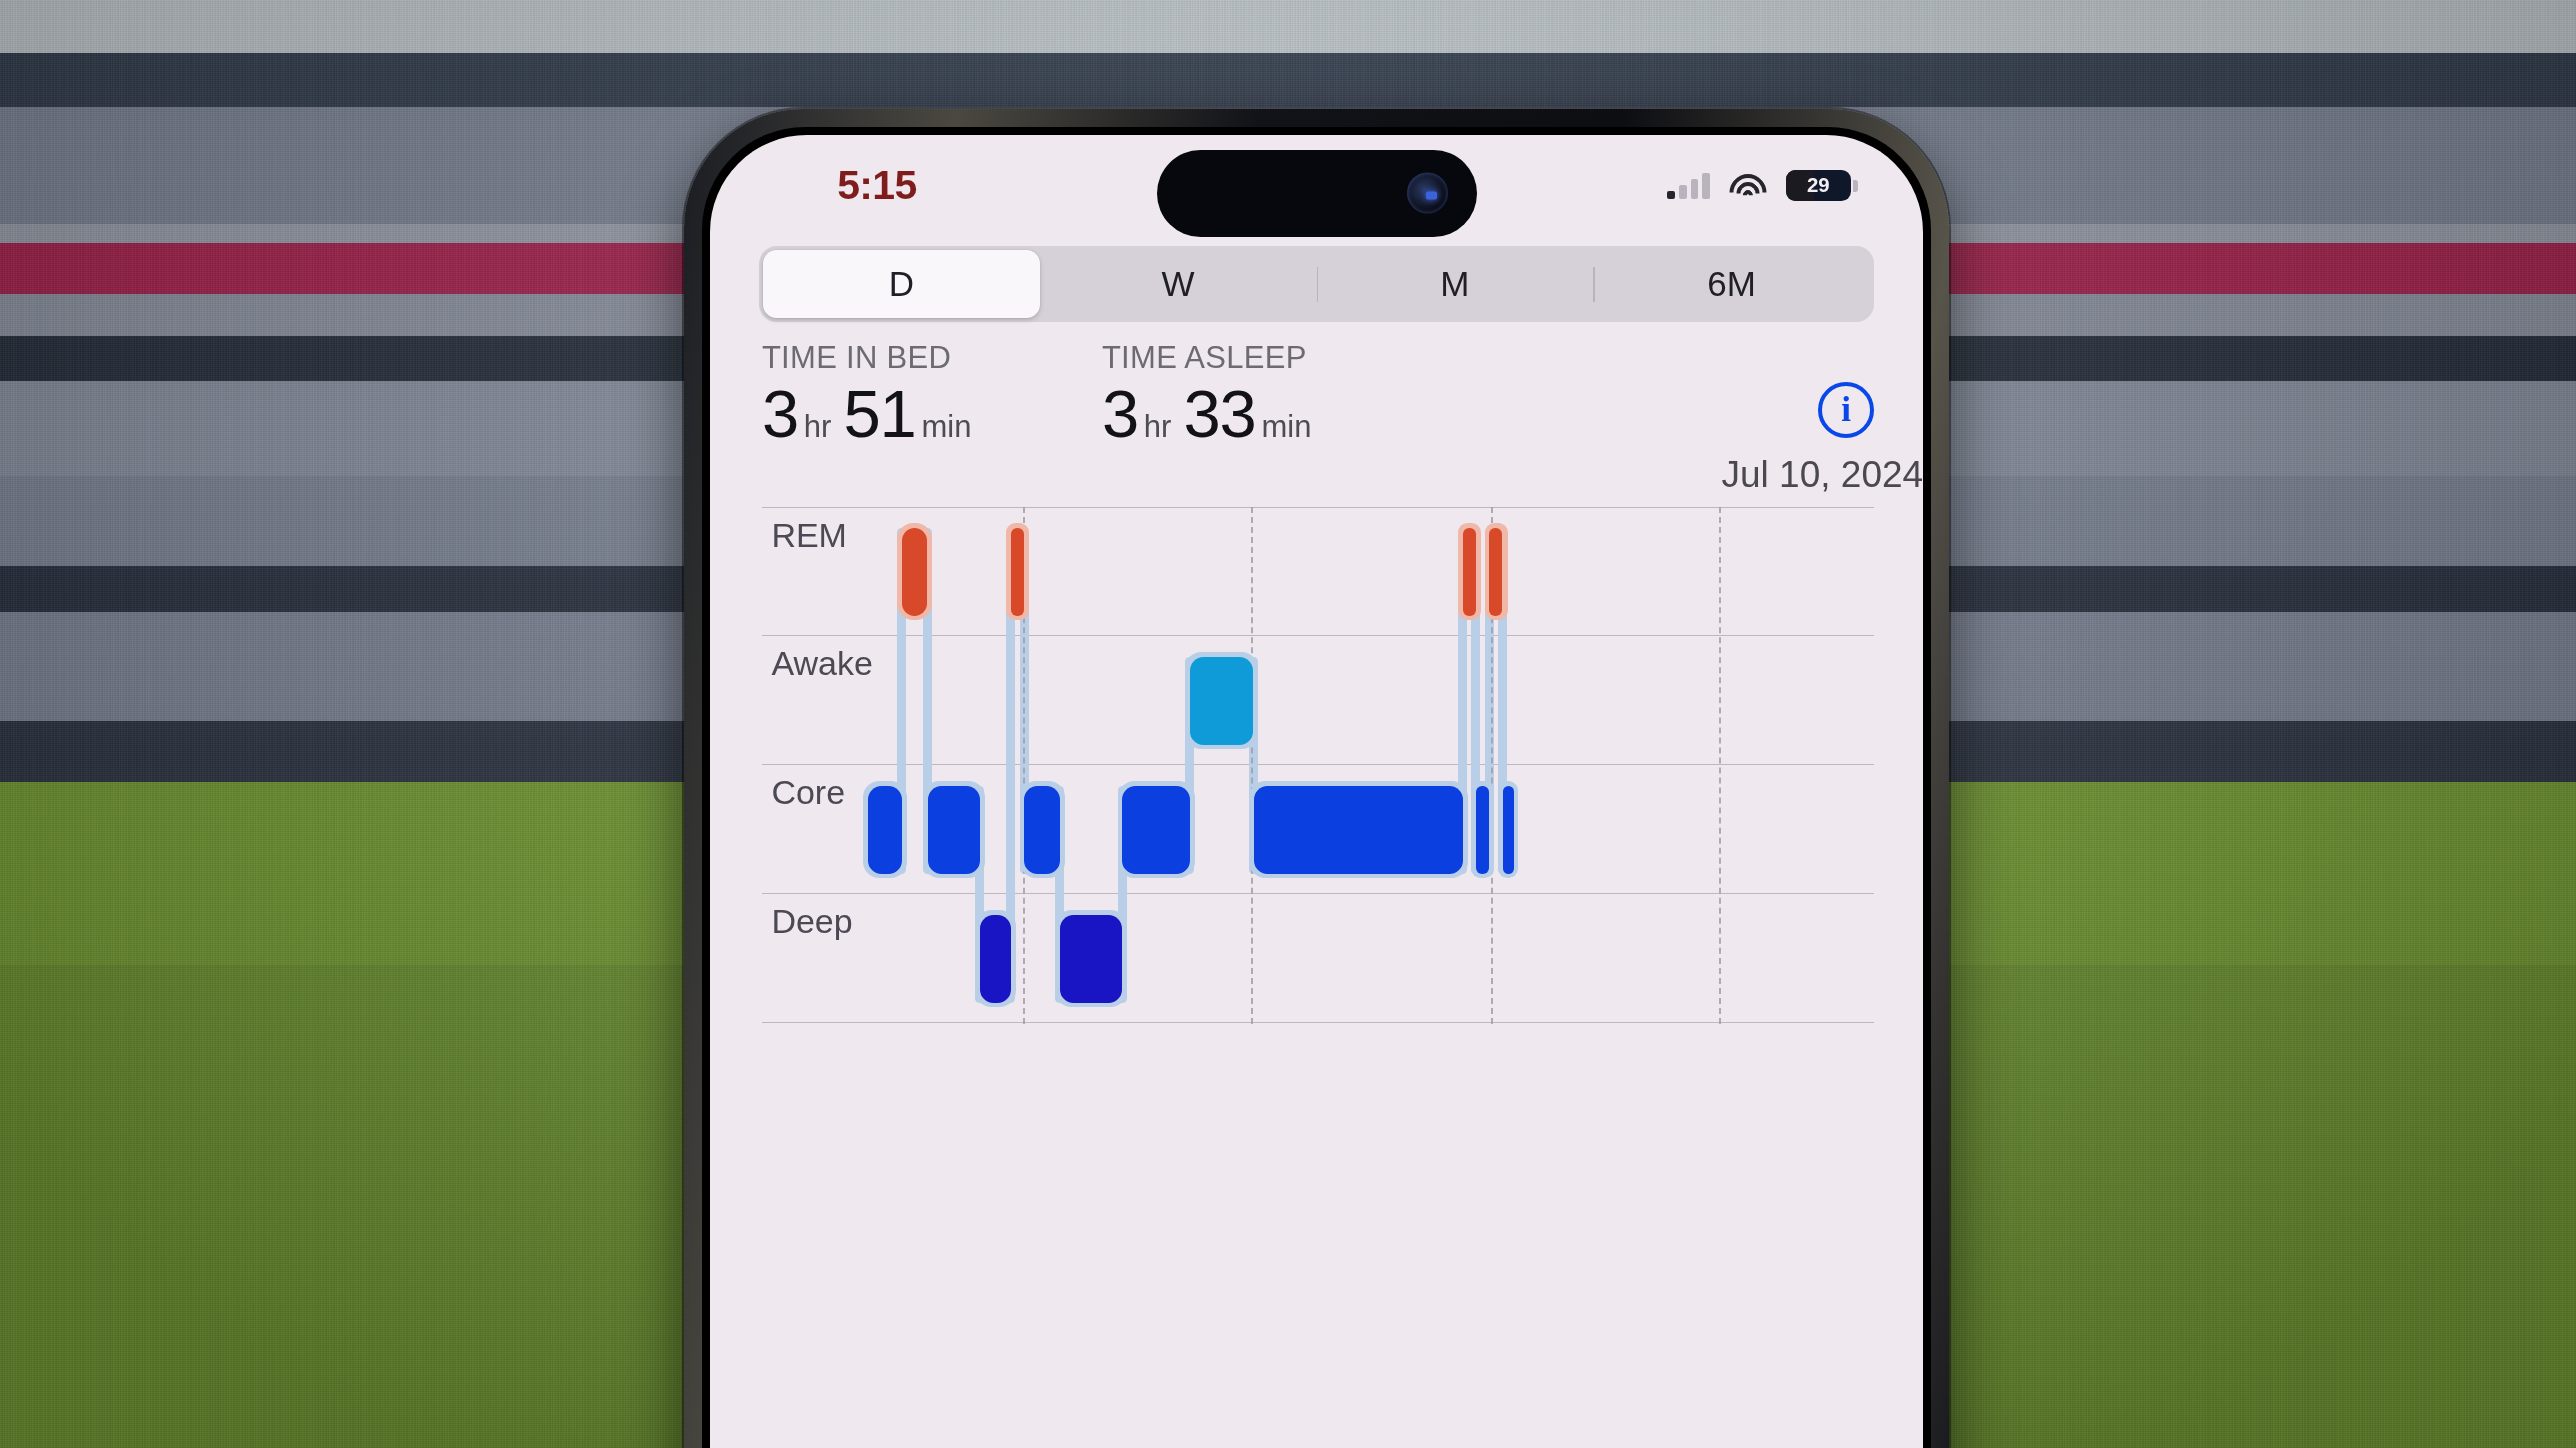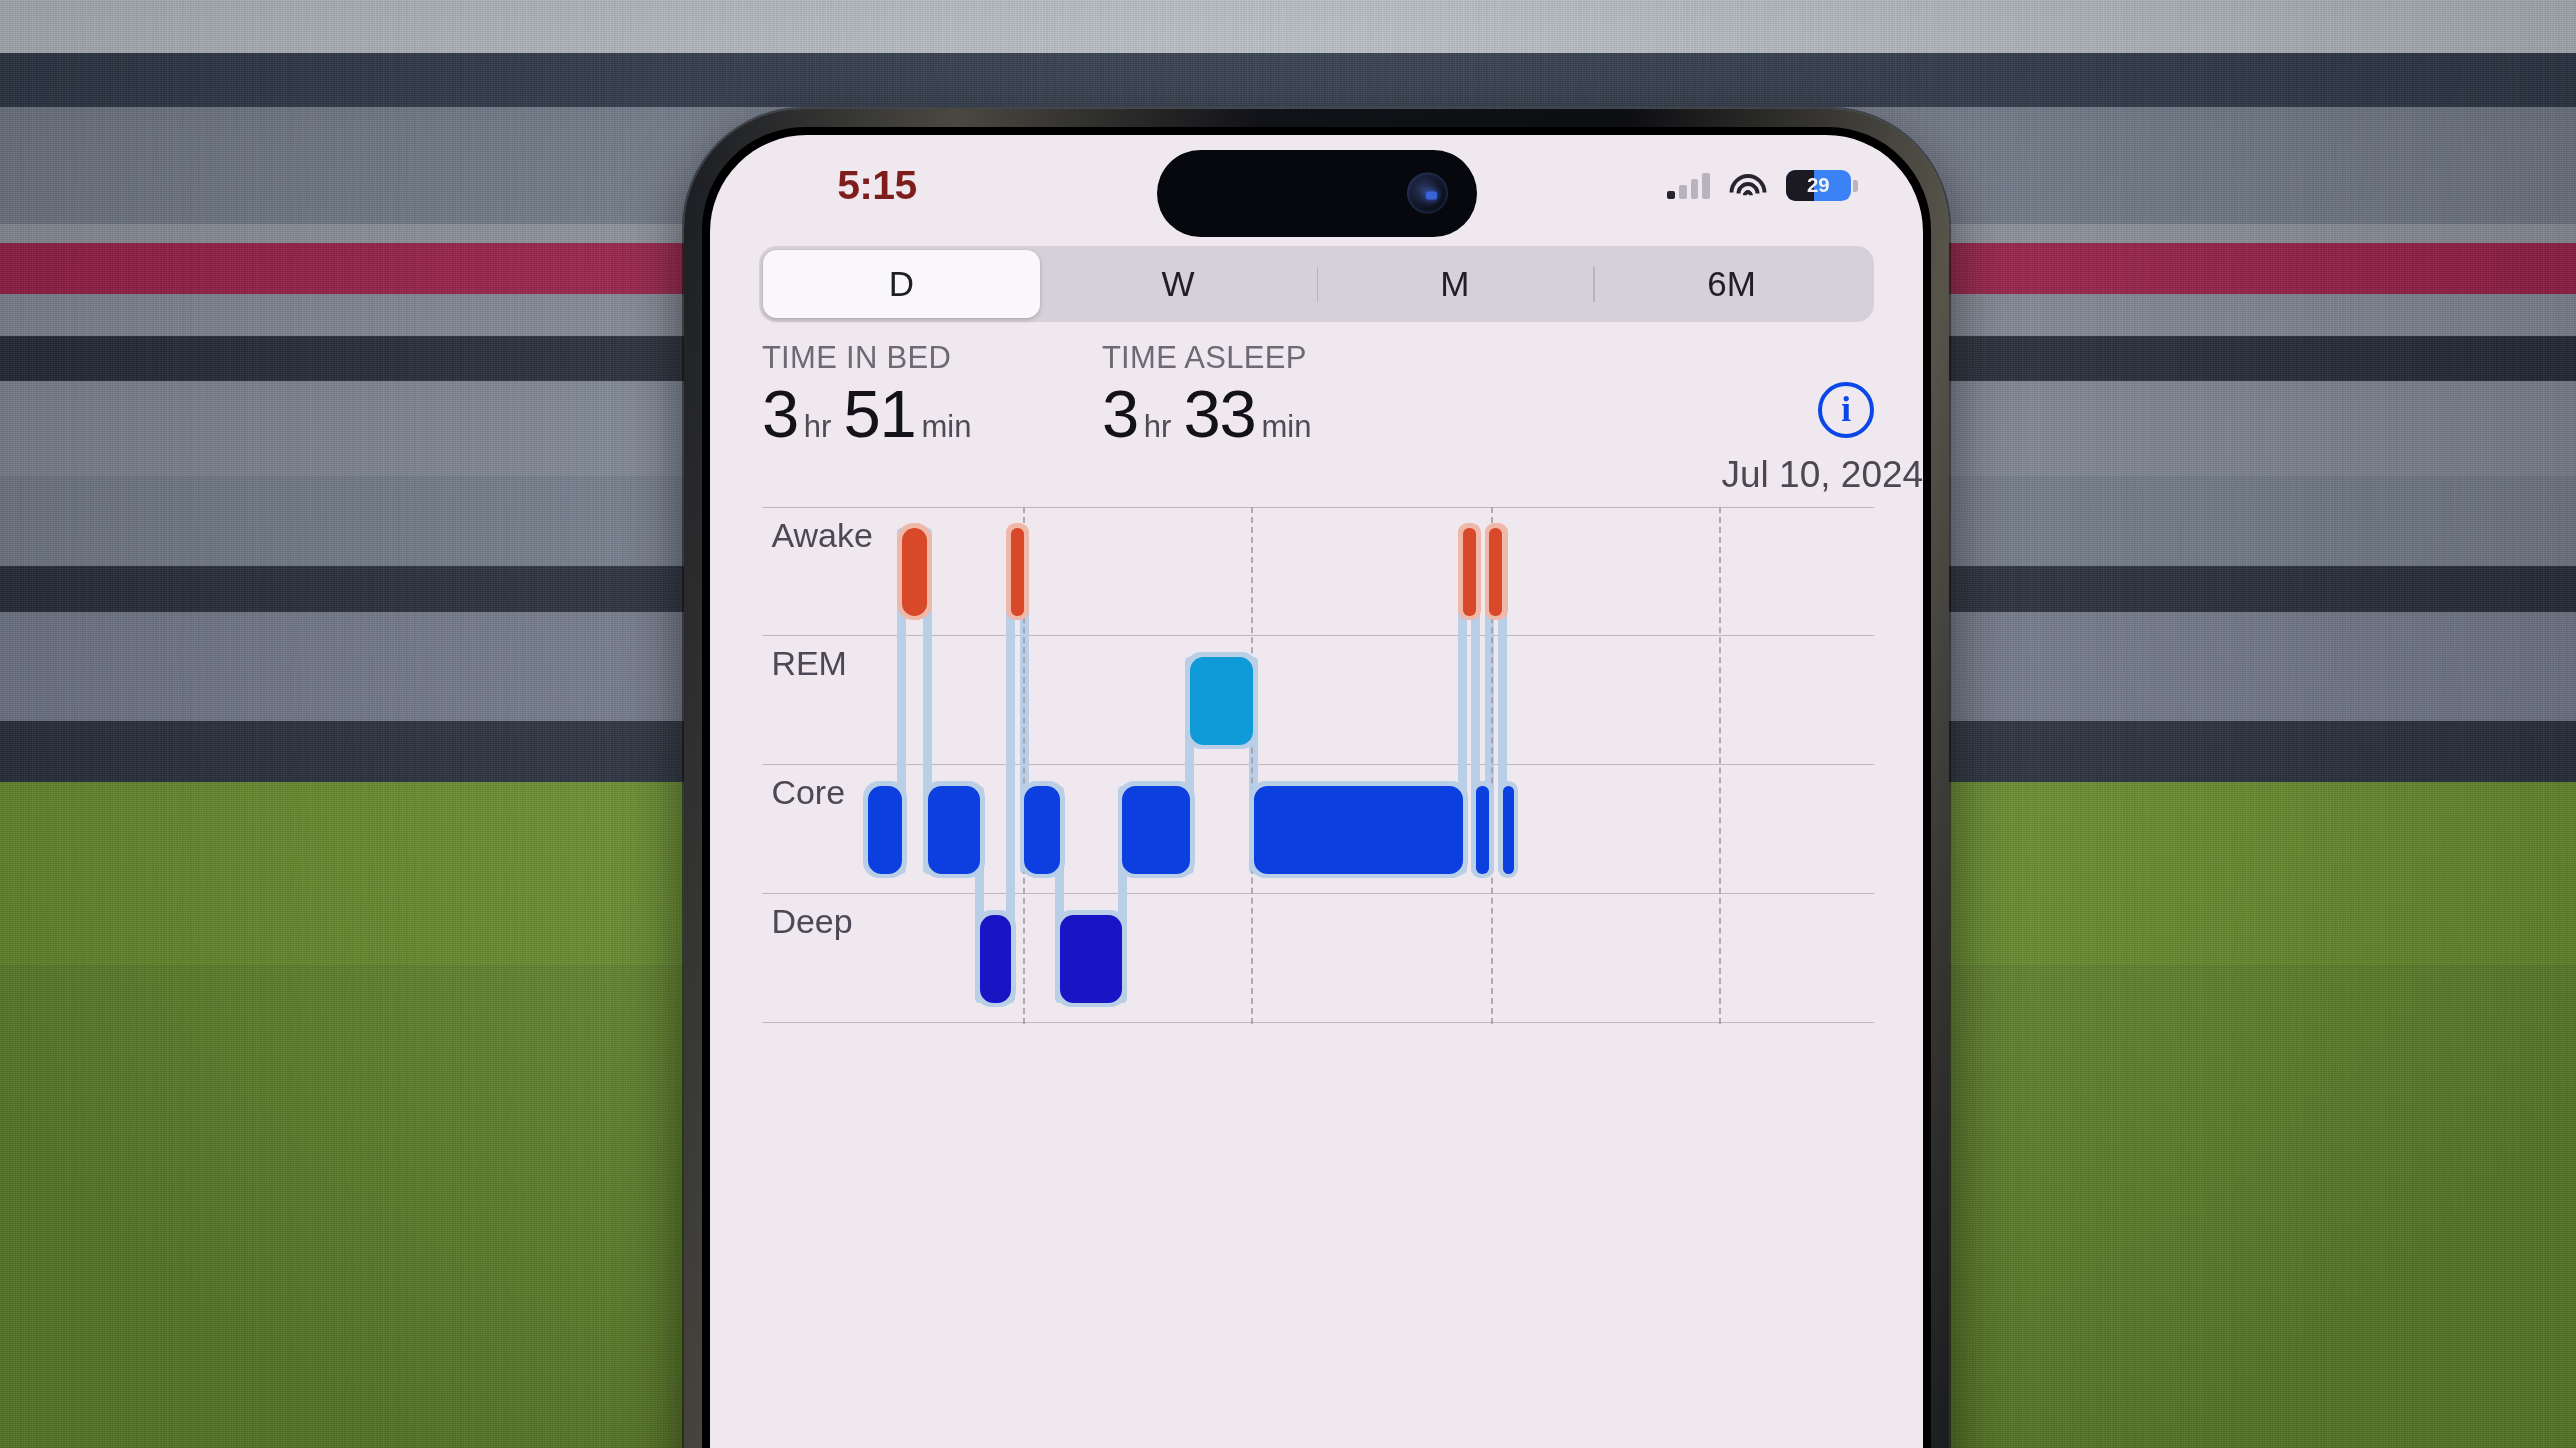--- a/index.html
+++ b/index.html
@@ -90,21 +90,21 @@
   .wifi span{
     position:absolute; left:50%; transform:translateX(-50%) rotate(-45deg);
     border:4.8px solid transparent; border-top-color:#26242c; border-right-color:#26242c;
     border-radius:50%;
   }
   .wifi span:nth-child(1){ width:37px; height:37px; top:1.4px; }
   .wifi span:nth-child(2){ width:23px; height:23px; top:9.5px; }
   .wifi span:nth-child(3){ width:10.2px; height:10.2px; top:17.7px; border-width:4.1px; }
   .batt{
     position:relative; width:65px; height:31px;
-    border-radius:9.5px; background:#3b82f6; overflow:hidden;
+    border-radius:9.5px; background:#0f172a; overflow:hidden;
     display:flex; align-items:center; justify-content:center;
   }
   .batt .fill{ position:absolute; left:0; top:0; bottom:0; width:44%; background:#1c1a21; }
   .batt .pct{ position:relative; font-size:20.4px; font-weight:700; color:#f2eff3; }
   .batt-tip{ width:5.4px; height:12.2px; background:#b9b4be; border-radius:0 2.7px 2.7px 0; margin-left:2px; }
 
   #island{
     position:absolute; left:50%; top:15px; transform:translateX(-50%);
     width:320px; height:87px; border-radius:44px;
     background:#07080d;
@@ -279,24 +279,24 @@
          <span class="unit last">min</span>
        </div>
      </div>
      <div id="infobtn">i</div>
    </div>
 
    <div id="datelbl">Jul 10, 2024</div>
 
    <div id="chart">
      <div class="row">
+       <div class="row-label">REM</div>
+     </div>
+     <div class="row">
        <div class="row-label">Awake</div>
-     </div>
-     <div class="row">
-       <div class="row-label">REM</div>
      </div>
      <div class="row">
        <div class="row-label">Core</div>
      </div>
      <div class="row">
        <div class="row-label">Deep</div>
      </div>
      <div id="plot">
             <div class="link" style="left: 736px; top: 20.7px; width: 9.5px; height: 346px;"></div>
             <div class="link" style="left: 723px; top: 20.7px; width: 9.5px; height: 346px;"></div>

